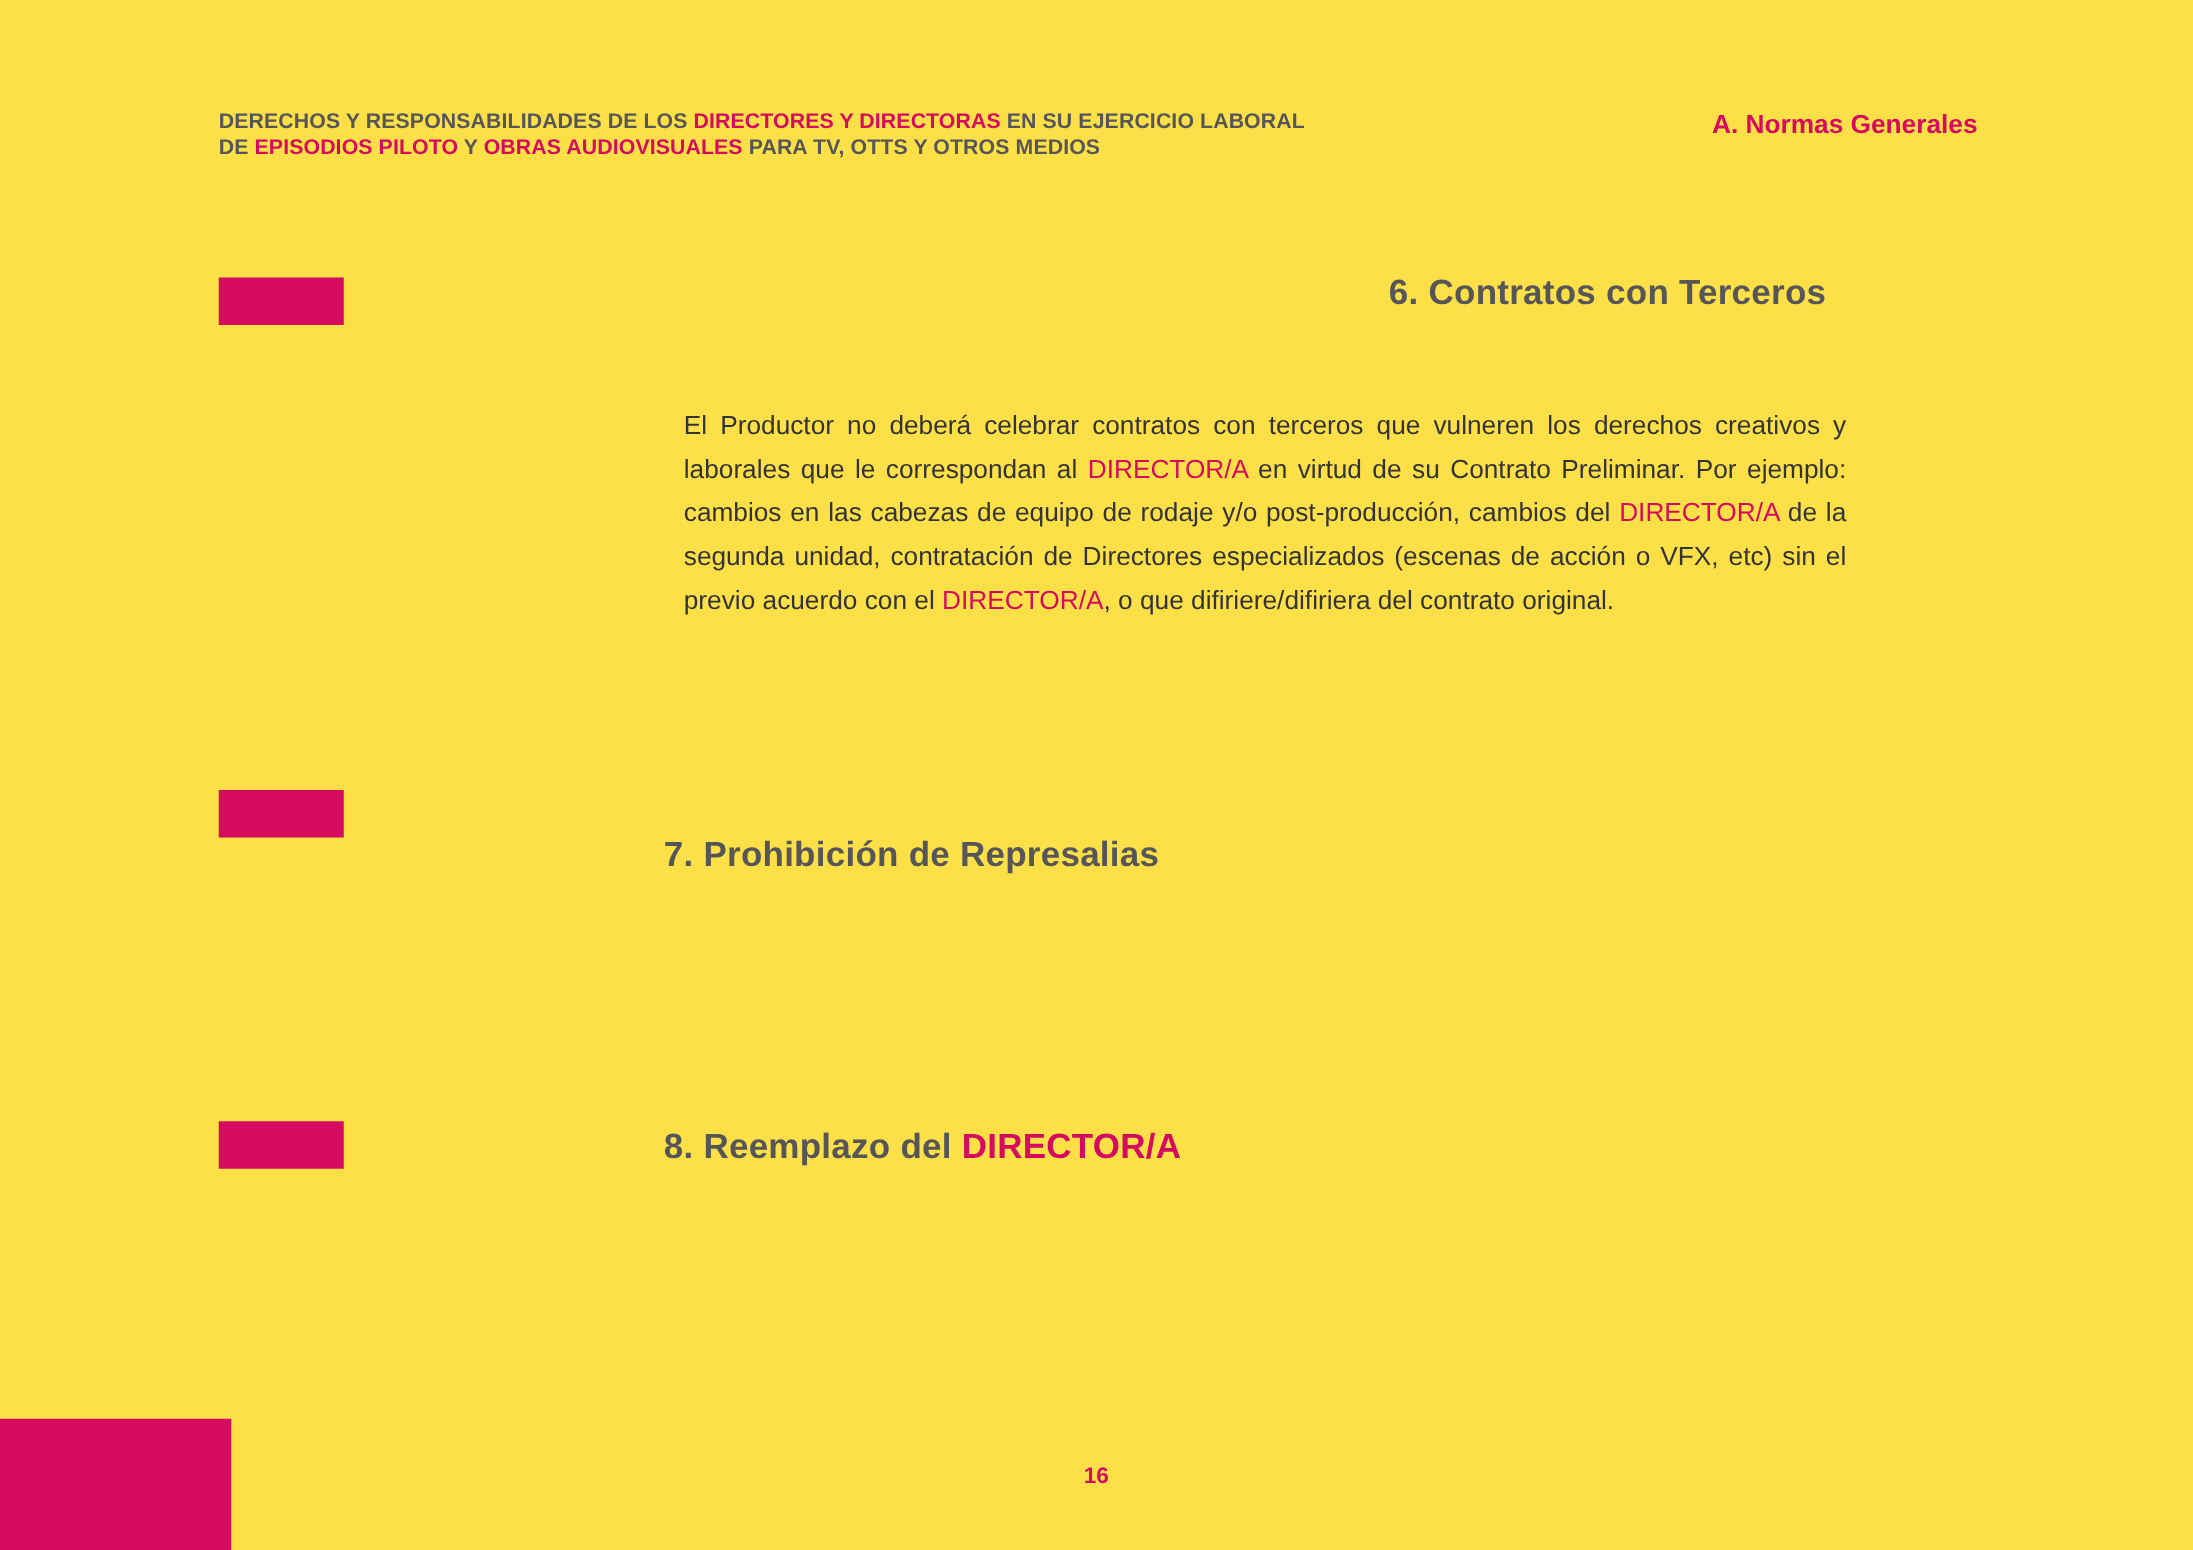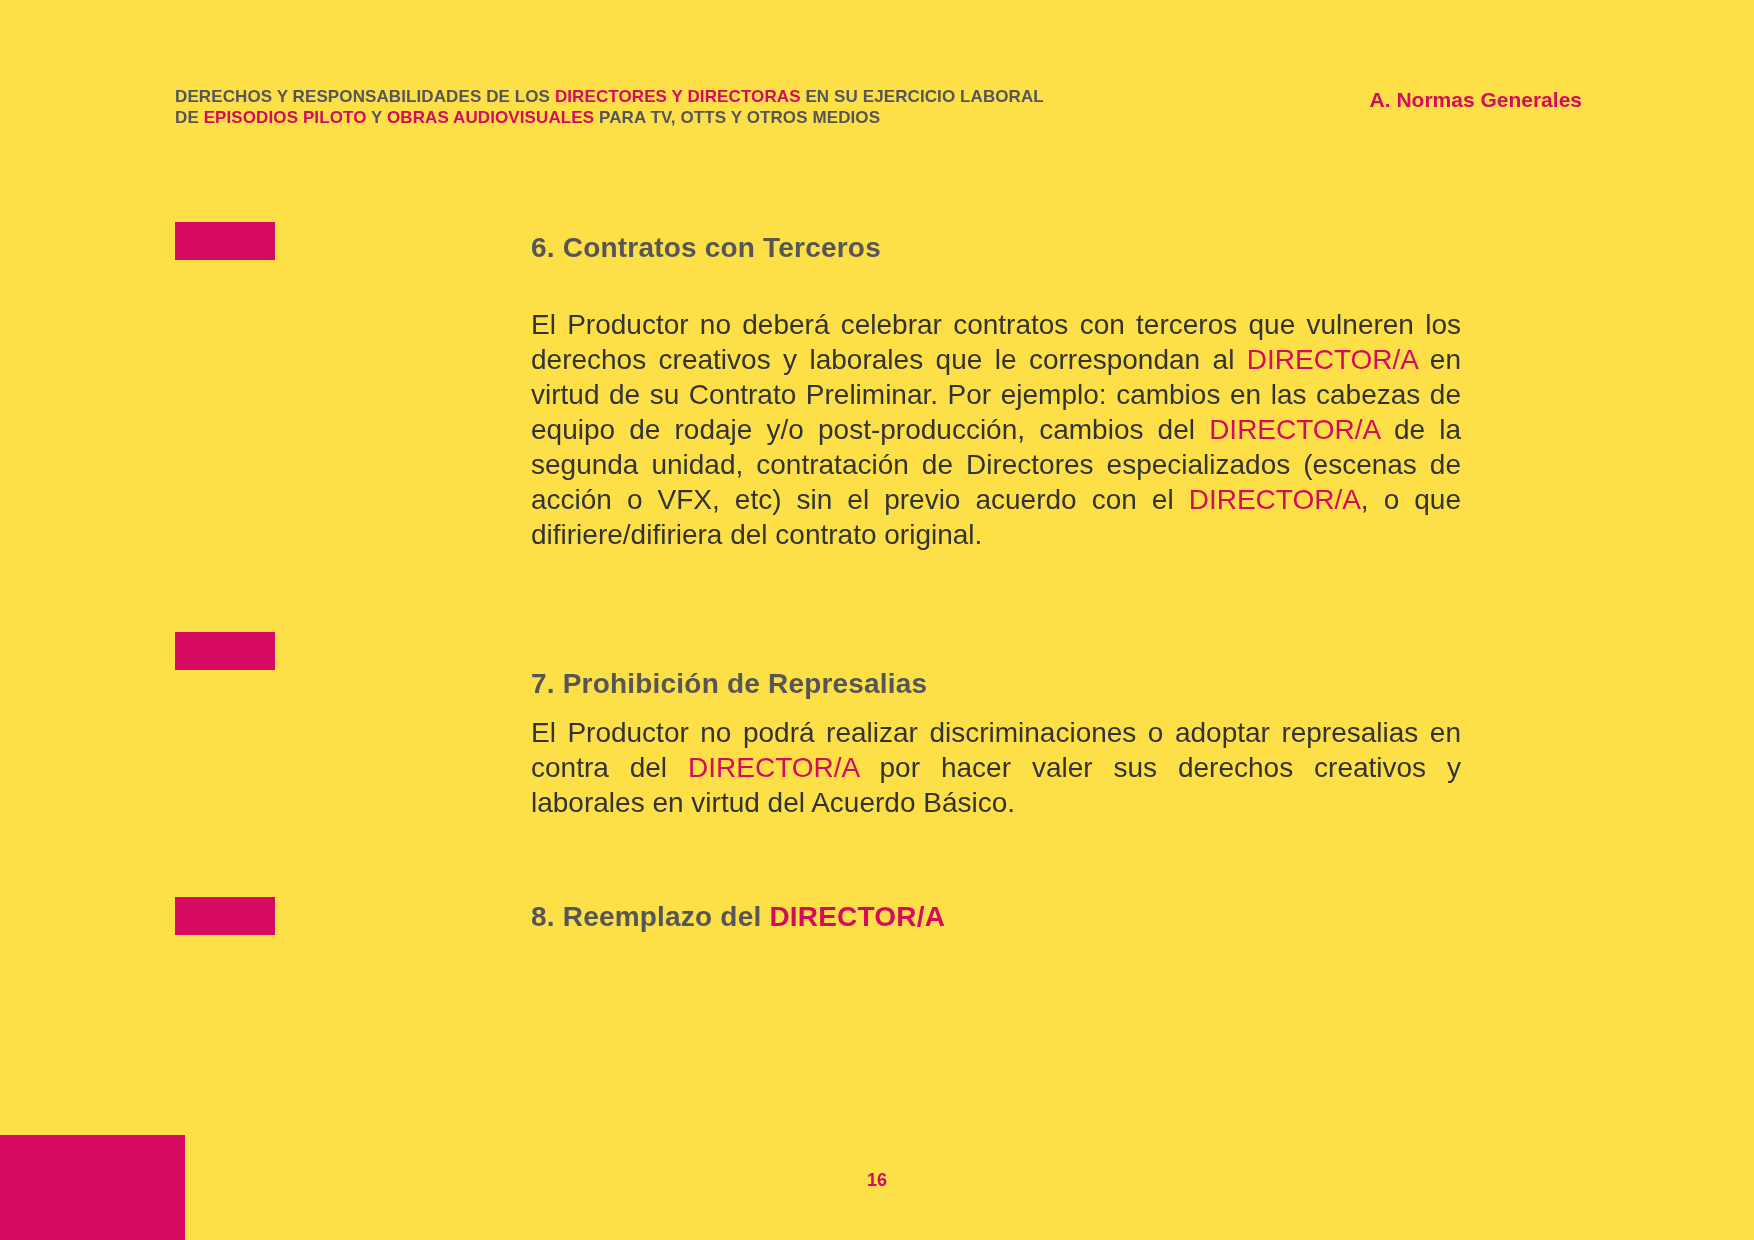--- a/index.html
+++ b/index.html
@@ -19,24 +19,24 @@
     font-size:21px; font-weight:bold; color:#d40b5e; text-align:left;
   }
   
   .marker { position:absolute; left:175px; width:100px; height:38px; background:#d40b5e; }
   .m6 { top:222px; } .m7 { top:632px; } .m8 { top:897px; }
   
   .sec-heading {
     position:absolute; left:531px; width:930px; margin:0;
     font-size:28px; font-weight:bold; color:#565659; letter-spacing:0.2px;
   }
-  .h6 { top:232px; } .h7 { top:668px; } .h8 { top:901px; }
+  .h6 { top:218px;text-align:right; } .h7 { top:668px; } .h8 { top:901px; }
   .sec-body {
-    position:absolute; left:531px; width:930px; margin:0;
-    font-size:28px; line-height:35px; color:#333336;
+    position:absolute; left:531px; width:930px; margin:16px;
+    font-size:21px; line-height:35px; color:#333336;
     text-align:justify; hyphens:auto; -webkit-hyphens:auto;
   }
   .p6 { top:307px; } .p7 { top:715px; } .p8 { top:978px; }
   .pink { color:#d40b5e; }
   
   .page-number {
     position:absolute; left:0; top:1170px; width:1754px; text-align:center;
     font-size:18px; font-weight:bold; color:#d40b5e;
   }
   .corner-block {
@@ -56,20 +56,19 @@
   <div class="chapter-label">A. Normas Generales</div>
 
   <div class="marker m6"></div>
   <div class="marker m7"></div>
   <div class="marker m8"></div>
 
   <h2 class="sec-heading h6"><span>6. Contratos con Terceros</span></h2>
   <p class="sec-body p6"><span>El Productor no deberá celebrar contratos con terceros que vulneren los derechos creativos y laborales que le correspondan al </span><span class="pink">DIRECTOR/A</span><span> en virtud de su Contrato Preliminar. Por ejemplo: cambios en las cabezas de equipo de rodaje y/o post-producción, cambios del </span><span class="pink">DIRECTOR/A</span><span> de la segunda unidad, contratación de Directores especializados (escenas de acción o VFX, etc) sin el previo acuerdo con el </span><span class="pink">DIRECTOR/A</span><span>, o que difiriere/difiriera del contrato original.</span></p>
 
   <h2 class="sec-heading h7"><span>7. Prohibición de Represalias</span></h2>
-  <p class="sec-body p7"><span>El Productor no podrá realizar discriminaciones o adoptar represalias en contra del </span><span class="pink">DIRECTOR/A</span><span> por hacer valer sus derechos creativos y laborales en virtud del Acuerdo Básico.</span></p>
 
   <h2 class="sec-heading h8"><span>8. Reemplazo del </span><span class="pink">DIRECTOR/A</span></h2>
 
   <div class="page-number">16</div>
   <div class="corner-block"></div>
 
 </div>
 
 </body></html>

